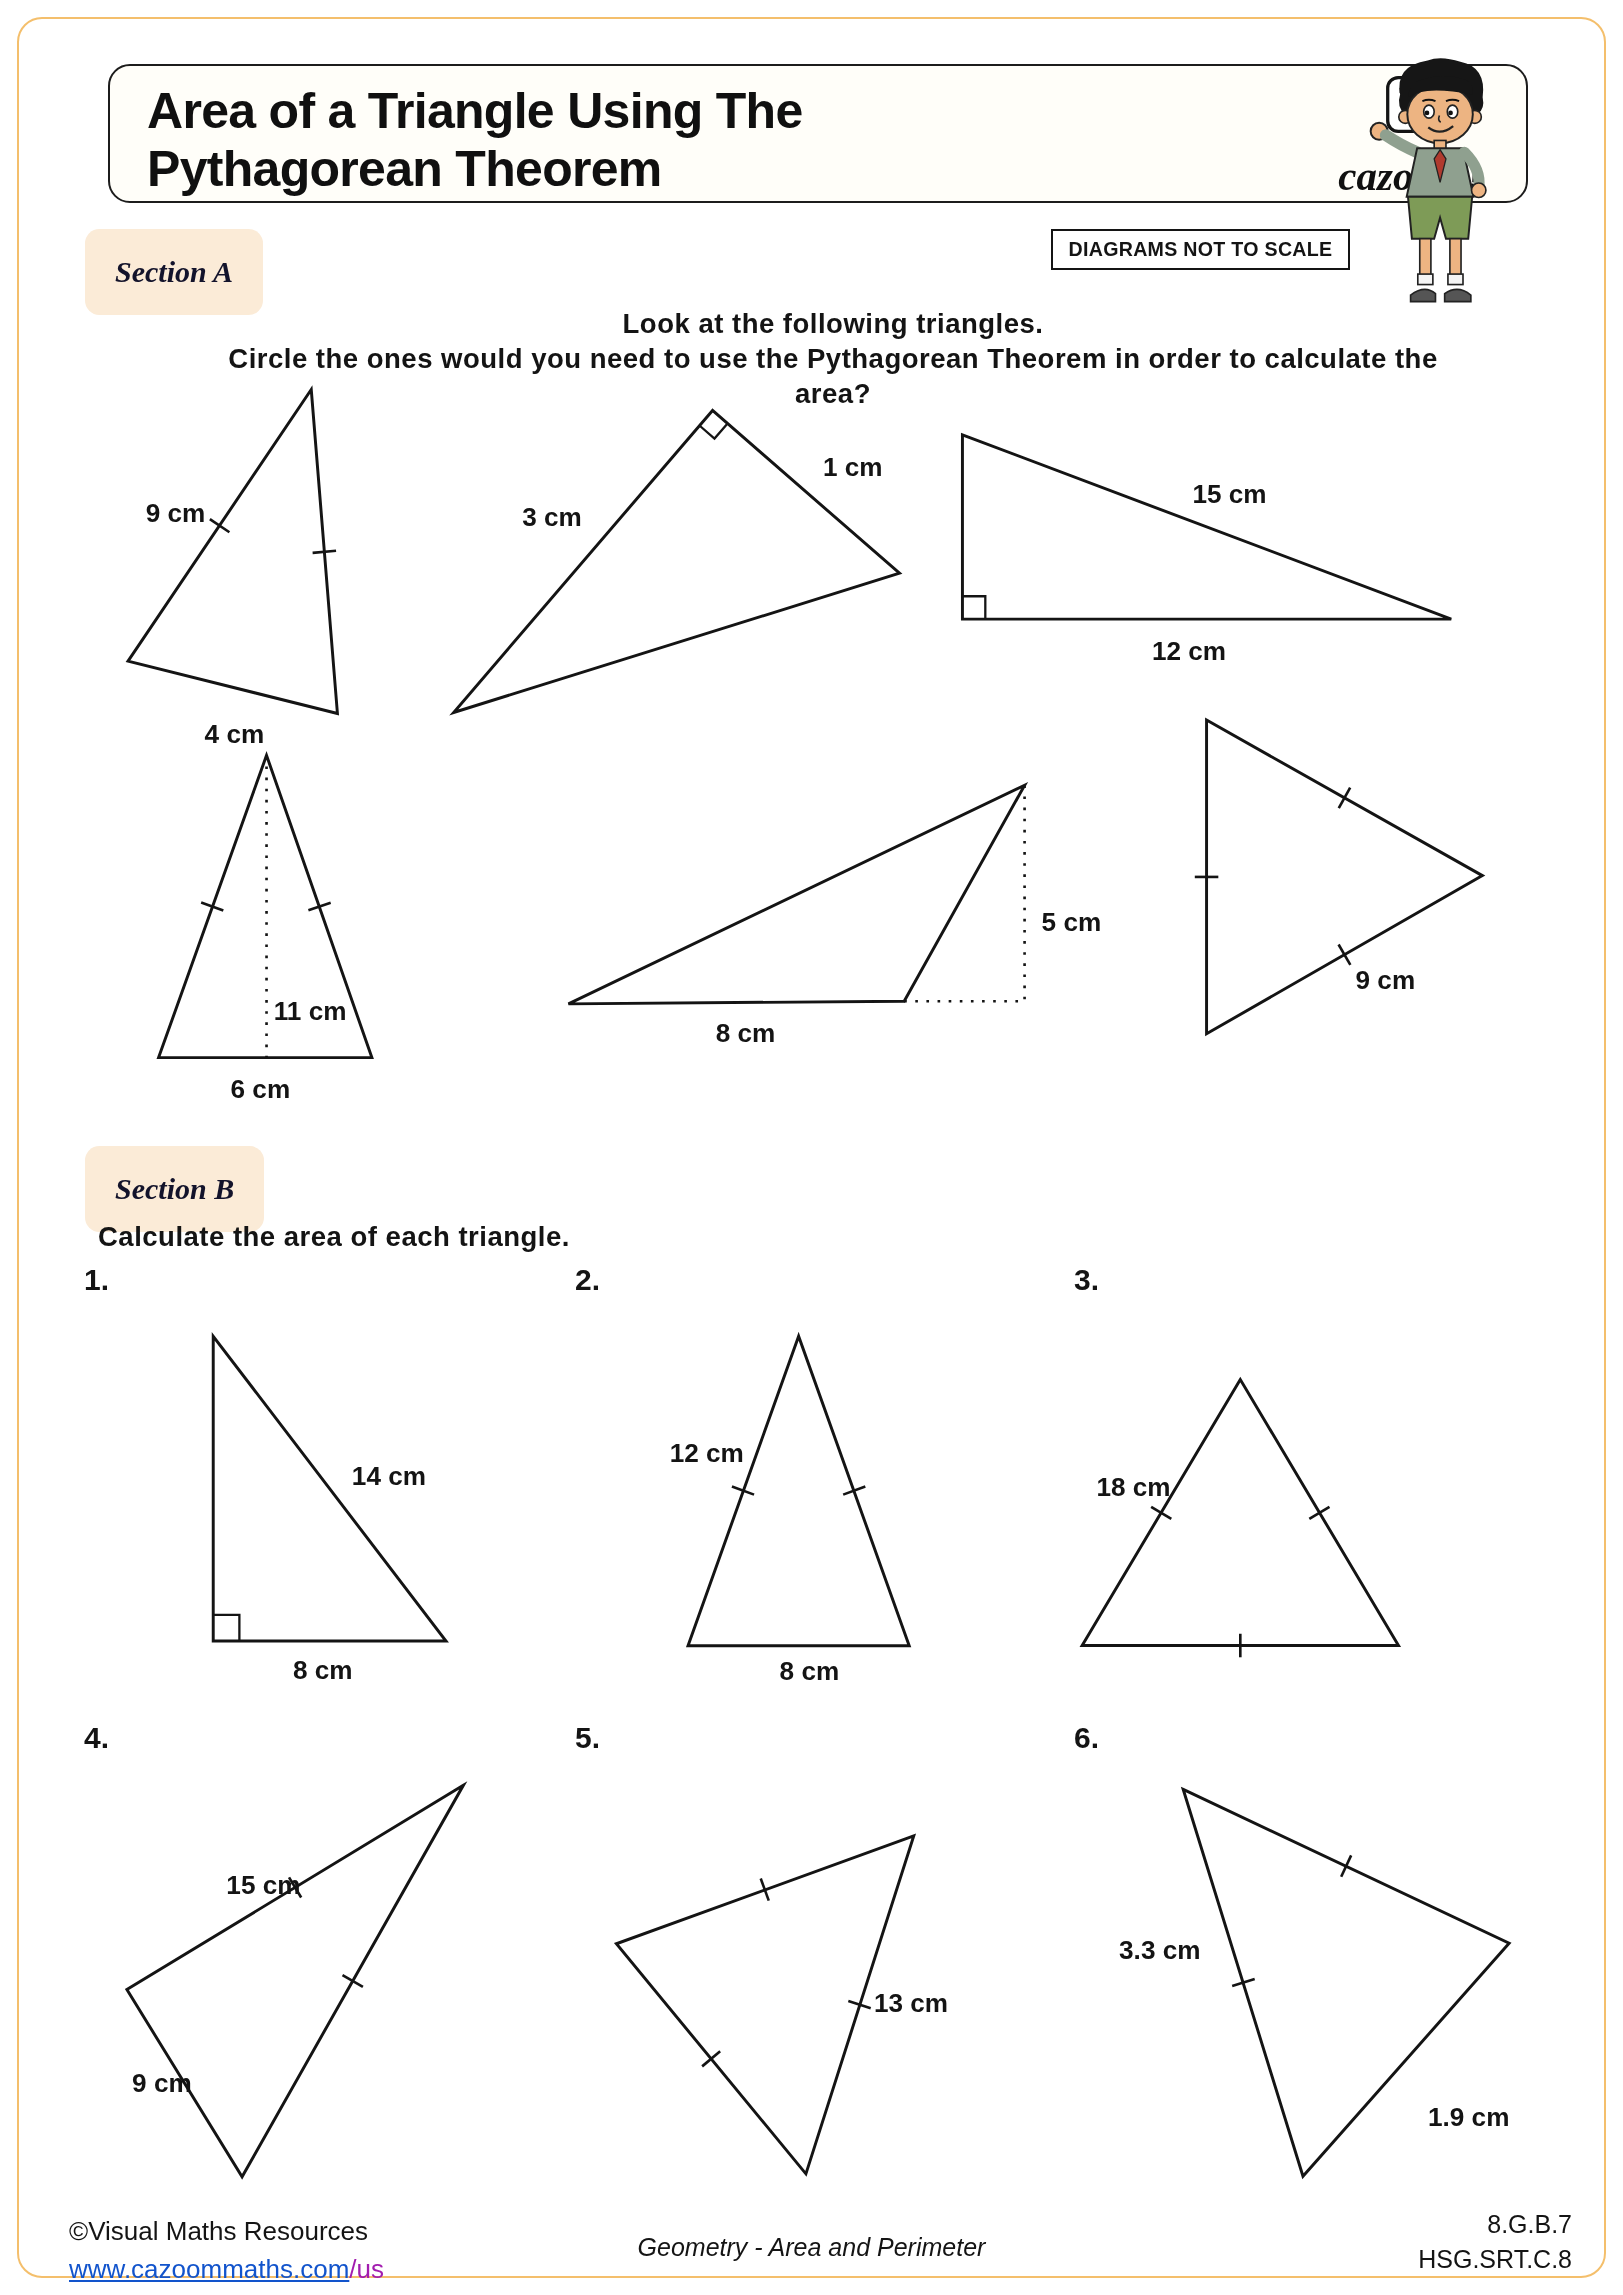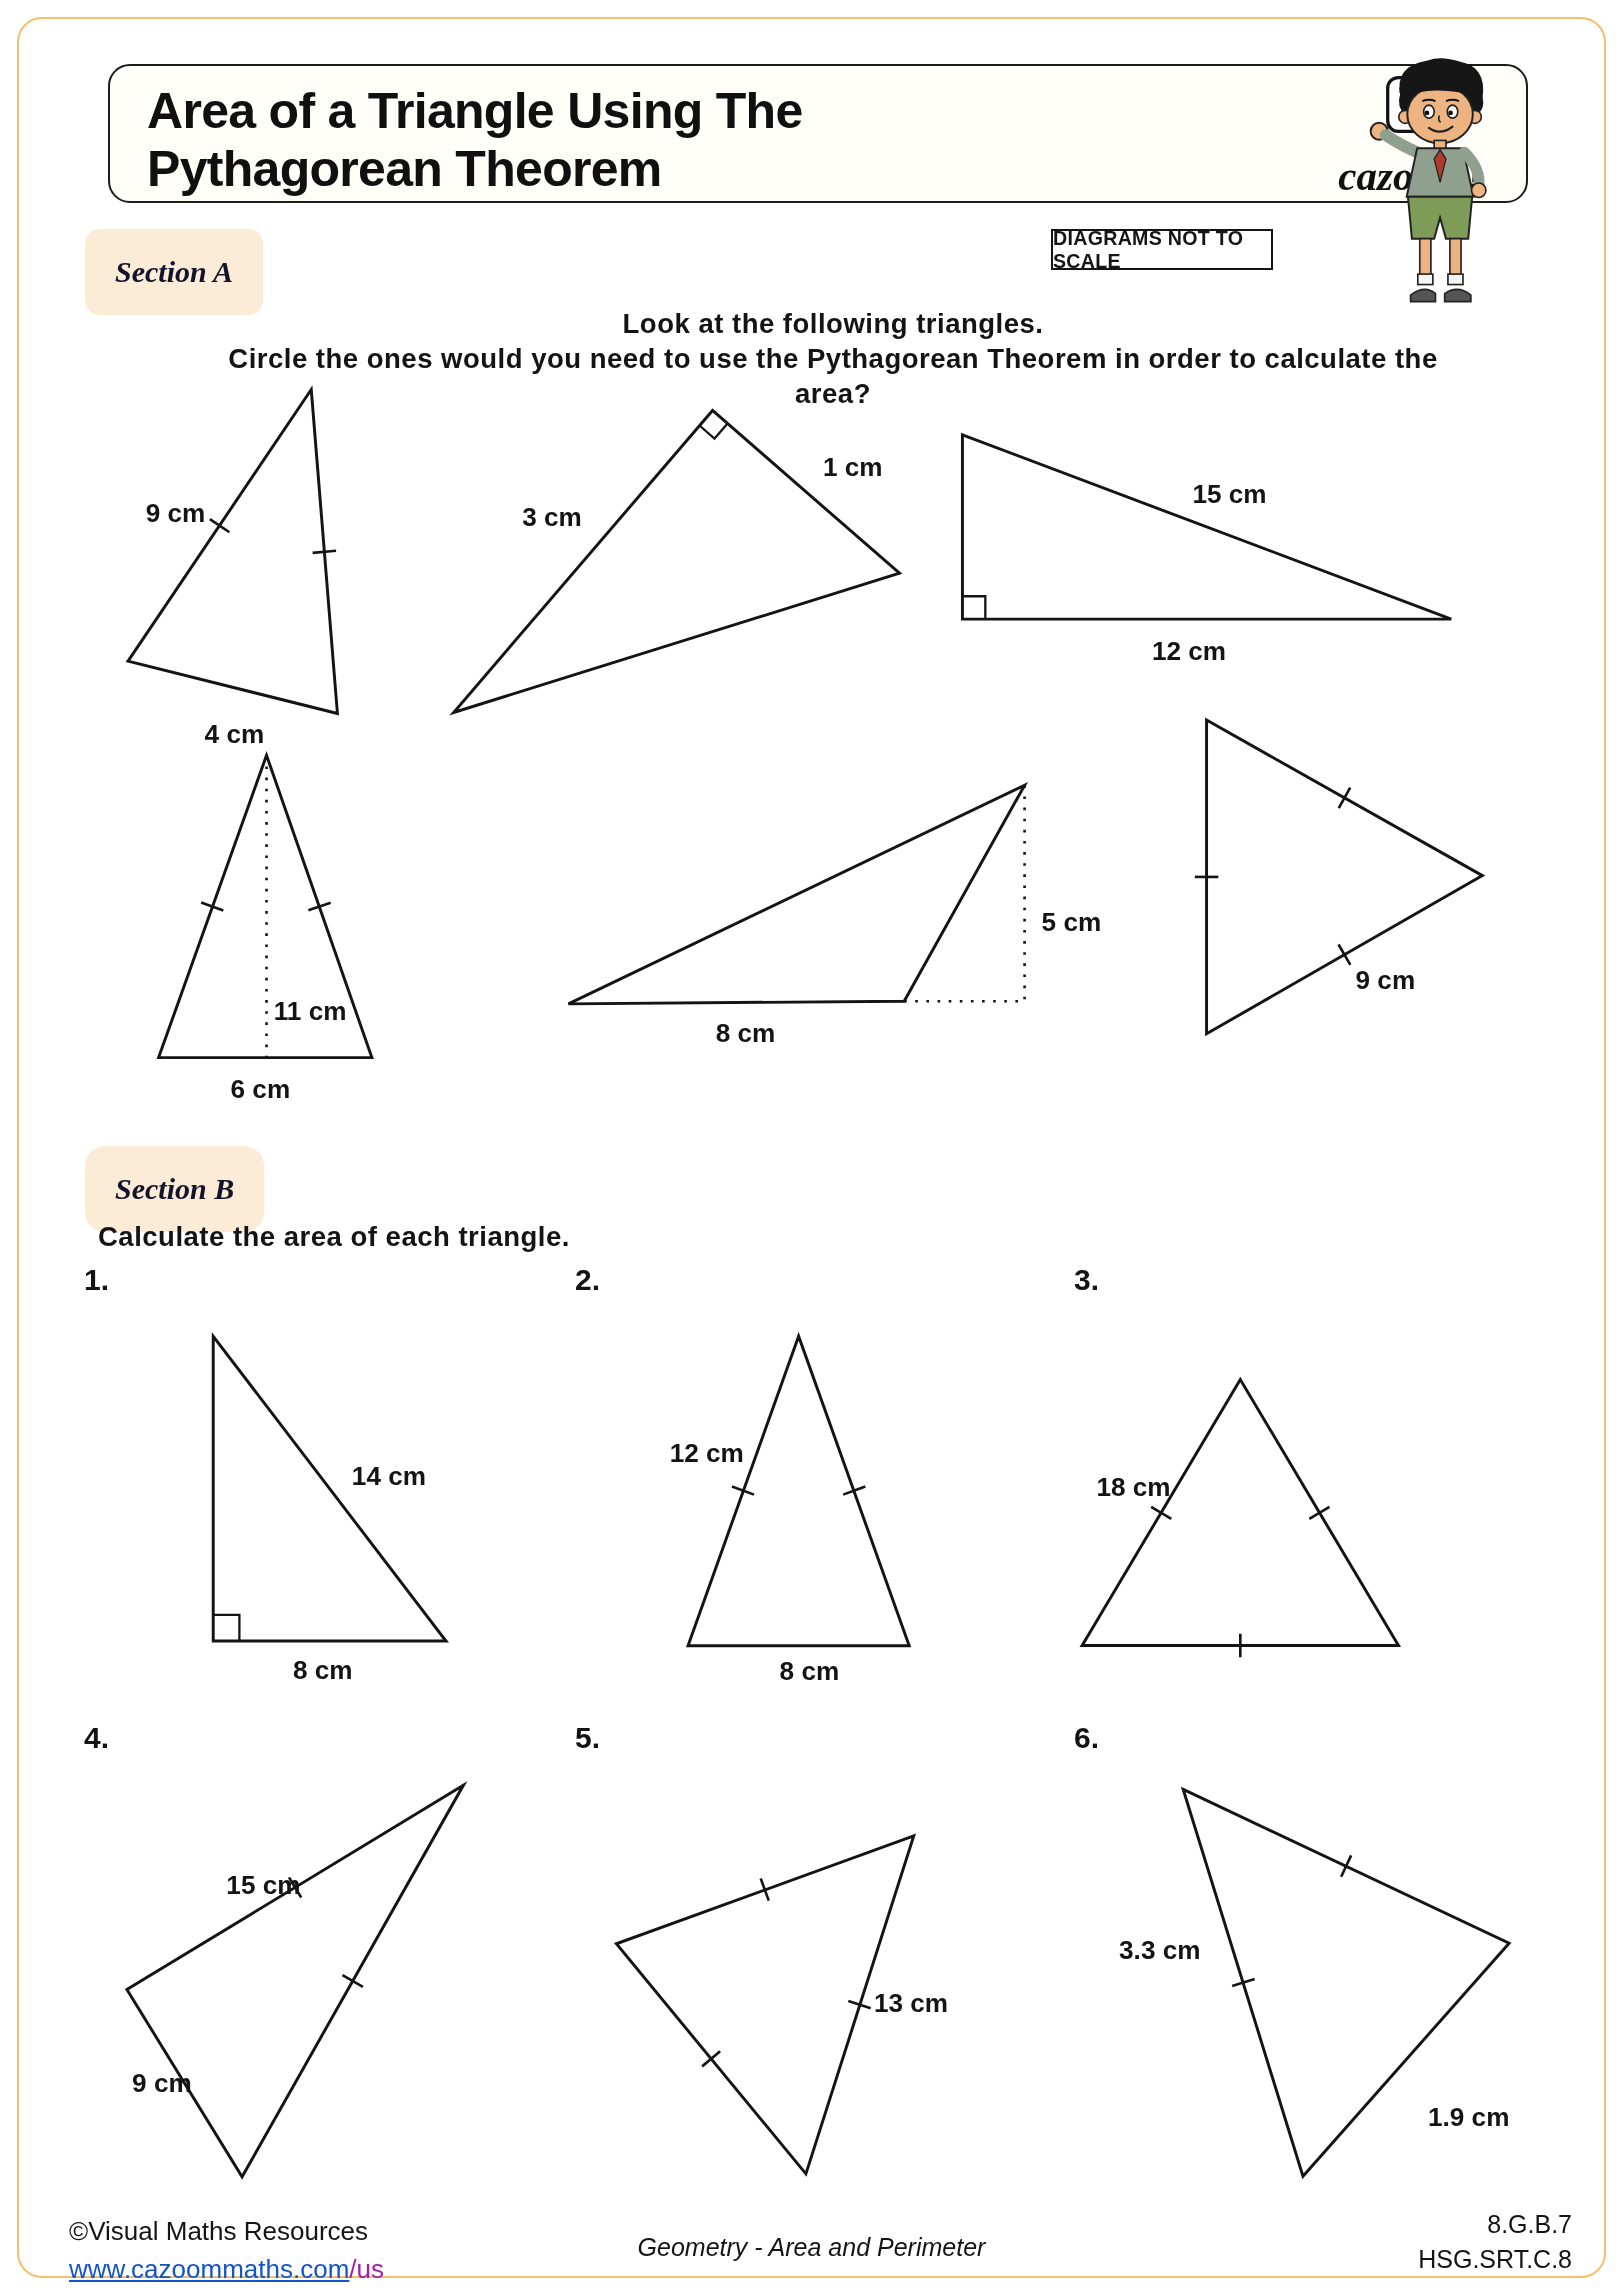--- a/index.html
+++ b/index.html
@@ -19,23 +19,23 @@
   .logo { position:absolute; right:34px; top:9.2px; width:164px; text-align:center; }
   .logo-text { font-family:"Liberation Serif", serif; font-style:italic; font-weight:700;
                font-size:41px; color:#101010; margin-top:16px; }
 
   .mascot { position:absolute; left:1362px; top:54px; }
 
   .pill { position:absolute; background:#FBEBD7; border-radius:14.4px; padding:26px 30px;
           font-family:"Liberation Serif", serif; font-style:italic; font-weight:700;
           font-size:30px; color:#13132b; }
   .pill-a { left:85px; top:229px; }
-  .pill-b { left:85px; top:1146px;border-radius:20px; }
-
-  .scale-box { position:absolute; left:1051px; top:229px; width:222px; height:41px;
+  .pill-b { left:85px; top:1146px; }
+
+  .scale-box { position:absolute; left:1051px; top:229px; width:299px; height:41px;
                border:2px solid #141414; display:flex; align-items:center; justify-content:center;
                font-size:19.6px; font-weight:700; letter-spacing:0.3px; background:#fff; }
 
   .instructions { position:absolute; left:97px; top:306px; width:1472px;
                   font-size:27.5px; font-weight:700; line-height:1.28; letter-spacing:0.5px;text-align:center; }
 
   .calc-instruction { position:absolute; left:98px; top:1221px;
                       font-size:27.5px; font-weight:700; letter-spacing:0.5px; }
 
   .pnum { position:absolute; font-size:30px; font-weight:600; }

